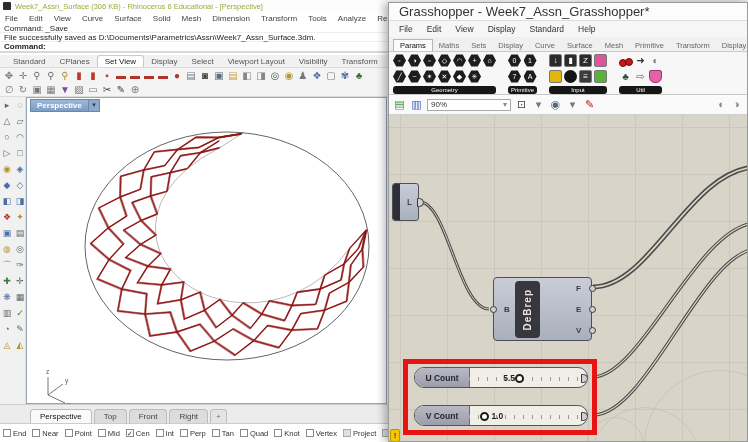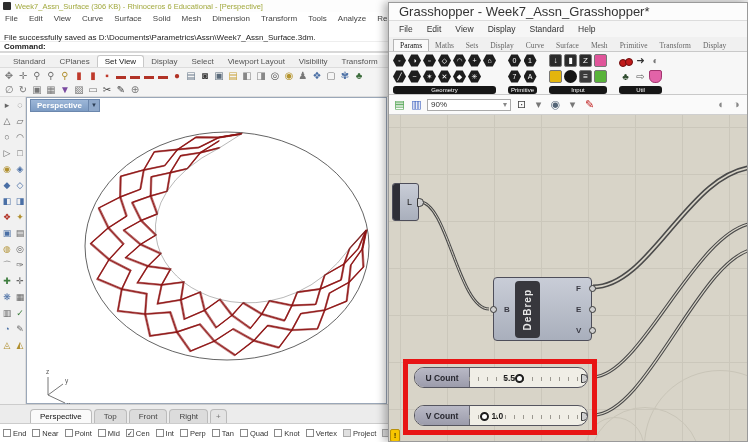--- a/index.html
+++ b/index.html
@@ -49,21 +49,21 @@
   .cbx.muted{background:#e0e0e0;border-color:#aaa;}
   
   #gh{position:absolute;left:388px;top:2px;width:360px;height:440px;background:#f0f0f0;
       border:1px solid #9a9a9a;box-sizing:border-box;box-shadow:-4px 0 8px rgba(0,0,0,.28);}
   #gh-title{left:0;top:0;width:100%;height:18px;background:#fcfcfc;border-bottom:1px solid #dcdcdc;
             display:flex;align-items:center;font-size:13px;color:#333;padding-left:10px;box-sizing:border-box;}
   #gh-menu{left:0;top:18px;width:100%;height:16px;background:#f6f6f6;display:flex;gap:14px;align-items:center;
            font-size:8.5px;color:#333;padding-left:10px;box-sizing:border-box;}
   #gh-tabs{left:0;top:34px;width:100%;height:14px;background:#f0f0f0;display:flex;gap:0;align-items:flex-end;
            font-size:7.5px;color:#666;padding-left:4px;box-sizing:border-box;}
-  .ghtab{padding:1px 6px;font-family:Liberation Serif, serif;}
+  .ghtab{padding:1px 6px;}
   .ghtab.active{background:#fafafa;border:1px solid #b5b5b5;border-bottom:none;color:#111;}
   #gh-ribbon{left:0;top:48px;width:100%;height:44px;background:#f7f7f7;border-top:1px solid #c9c9c9;border-bottom:1px solid #c9c9c9;
              display:flex;gap:12px;padding:2px 0 0 4px;box-sizing:border-box;}
   .gh-group{display:flex;flex-direction:column;}
   .gh-grid{display:grid;grid-auto-flow:column;grid-template-rows:15px 15px;gap:1px 2px;}
   .gicon{width:13px;height:13px;display:flex;align-items:center;justify-content:center;font-size:7px;color:#fff;}
   .gicon.hex{background:#1d1d1d;clip-path:polygon(25% 4%,75% 4%,100% 50%,75% 96%,25% 96%,0% 50%);}
   .gicon.box{border:1px solid #777;border-radius:2px;box-sizing:border-box;font-size:8px;}
   .gicon.dot{border-radius:50%;}
   .gicon.glyph{font-size:10px;}
@@ -129,20 +129,21 @@
       <span>Solid</span>
       <span>Mesh</span>
       <span>Dimension</span>
       <span>Transform</span>
       <span>Tools</span>
       <span>Analyze</span>
       <span>Render</span>
       <span>Panels</span>
       <span>Help</span>
     </div>
+  <div id="r-cmd1" class="abs cmdline">Command: _Save</div>
   <div id="r-cmd2" class="abs cmdline">File successfully saved as D:\Documents\Parametrics\Assn\Week7_Assn_Surface.3dm.</div>
   <div id="r-prompt" class="abs cmdline">Command:</div>
   <div id="r-tabs" class="abs">
       <span class="rtab">Standard</span>
       <span class="rtab">CPlanes</span>
       <span class="rtab active">Set View</span>
       <span class="rtab">Display</span>
       <span class="rtab">Select</span>
       <span class="rtab">Viewport Layout</span>
       <span class="rtab">Visibility</span>

